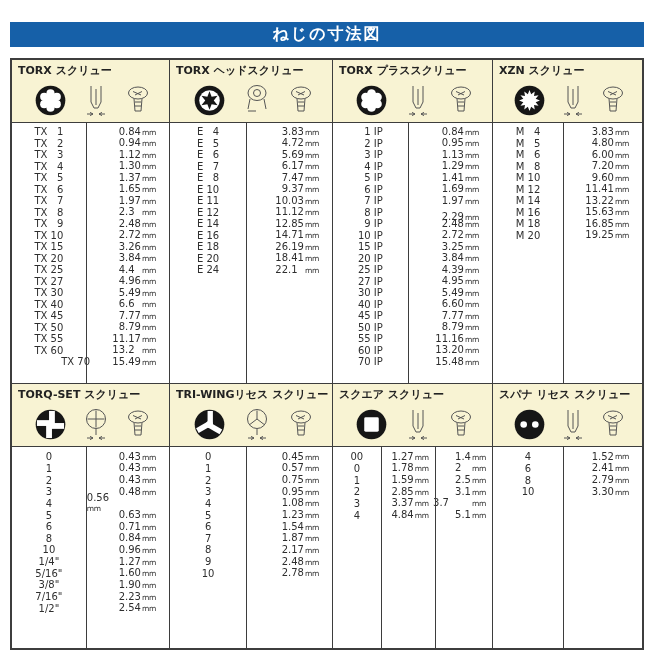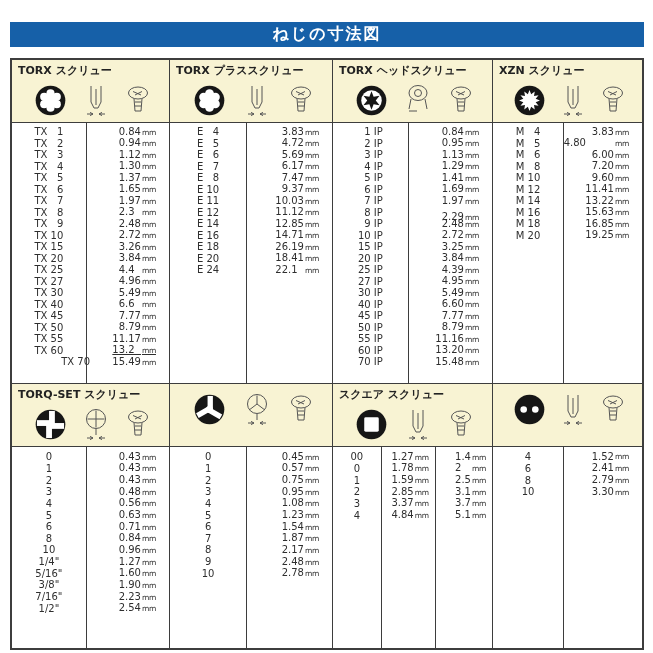--- a/index.html
+++ b/index.html
@@ -59,20 +59,46 @@
         </span>
         <span class="icn">
           <svg width="24" height="31" viewBox="0 0 24 31" fill="none" stroke="#555" stroke-width="1">
             <ellipse cx="12" cy="8" rx="9.5" ry="6"></ellipse>
             <path d="M7 6.5 L15 10 M9 10 L16 6.5"></path>
             <path d="M8 13.5 L9 26 H15 L16 13.5 M9 17 H15 M9 21 H15"></path>
           </svg>
         </span>
       </div>
   </div>
+  <div class="cellbox hdr c1 r0 section-header">
+    <div class="sec-title">TORX ヘッドスクリュー</div>
+    <div class="icon-row">
+        <span class="icn">
+          <svg width="31" height="31" viewBox="-16 -16 32 32">
+            <circle r="15.3" fill="#161616"></circle>
+            <circle r="10.6" fill="#fff"></circle>
+            <polygon points="0.00,-9.60 2.20,-3.81 8.31,-4.80 4.40,0.00 8.31,4.80 2.20,3.81 0.00,9.60 -2.20,3.81 -8.31,4.80 -4.40,0.00 -8.31,-4.80 -2.20,-3.81" fill="#161616"></polygon>
+          </svg>
+        </span>
+        <span class="icn">
+          <svg width="26" height="33" viewBox="0 0 26 33" fill="none" stroke="#555" stroke-width="1">
+            <ellipse cx="13" cy="9" rx="9" ry="7.5"></ellipse>
+            <circle cx="13" cy="9" r="3.5"></circle>
+            <path d="M6 15 L4 25 M20 15 L22 25 M4 27 H12"></path>
+          </svg>
+        </span>
+        <span class="icn">
+          <svg width="24" height="31" viewBox="0 0 24 31" fill="none" stroke="#555" stroke-width="1">
+            <ellipse cx="12" cy="8" rx="9.5" ry="6"></ellipse>
+            <path d="M7 6.5 L15 10 M9 10 L16 6.5"></path>
+            <path d="M8 13.5 L9 26 H15 L16 13.5 M9 17 H15 M9 21 H15"></path>
+          </svg>
+        </span>
+      </div>
+  </div>
   <div class="cellbox hdr c2 r0 section-header">
     <div class="sec-title">TORX プラススクリュー</div>
     <div class="icon-row">
         <span class="icn">
           <svg width="31" height="31" viewBox="-16 -16 32 32">
             <circle r="15.3" fill="#161616"></circle>
             <circle r="7.2" fill="#fff"></circle>
             <circle cx="0.00" cy="-7.00" r="4.6" fill="#fff"></circle>
             <circle cx="6.06" cy="-3.50" r="4.6" fill="#fff"></circle>
             <circle cx="6.06" cy="3.50" r="4.6" fill="#fff"></circle>
@@ -89,70 +115,44 @@
         </span>
         <span class="icn">
           <svg width="24" height="31" viewBox="0 0 24 31" fill="none" stroke="#555" stroke-width="1">
             <ellipse cx="12" cy="8" rx="9.5" ry="6"></ellipse>
             <path d="M7 6.5 L15 10 M9 10 L16 6.5"></path>
             <path d="M8 13.5 L9 26 H15 L16 13.5 M9 17 H15 M9 21 H15"></path>
           </svg>
         </span>
       </div>
   </div>
-  <div class="cellbox hdr c1 r0 section-header">
-    <div class="sec-title">TORX ヘッドスクリュー</div>
+  <div class="cellbox hdr c3 r0 section-header">
+    <div class="sec-title">XZN スクリュー</div>
     <div class="icon-row">
         <span class="icn">
           <svg width="31" height="31" viewBox="-16 -16 32 32">
             <circle r="15.3" fill="#161616"></circle>
-            <circle r="10.6" fill="#fff"></circle>
-            <polygon points="0.00,-9.60 2.20,-3.81 8.31,-4.80 4.40,0.00 8.31,4.80 2.20,3.81 0.00,9.60 -2.20,3.81 -8.31,4.80 -4.40,0.00 -8.31,-4.80 -2.20,-3.81" fill="#161616"></polygon>
+            <polygon points="0.00,-10.80 1.71,-6.38 5.40,-9.35 4.67,-4.67 9.35,-5.40 6.38,-1.71 10.80,0.00 6.38,1.71 9.35,5.40 4.67,4.67 5.40,9.35 1.71,6.38 0.00,10.80 -1.71,6.38 -5.40,9.35 -4.67,4.67 -9.35,5.40 -6.38,1.71 -10.80,0.00 -6.38,-1.71 -9.35,-5.40 -4.67,-4.67 -5.40,-9.35 -1.71,-6.38" fill="#fff"></polygon>
           </svg>
         </span>
         <span class="icn">
           <svg width="26" height="33" viewBox="0 0 26 33" fill="none" stroke="#555" stroke-width="1">
-            <ellipse cx="13" cy="9" rx="9" ry="7.5"></ellipse>
-            <circle cx="13" cy="9" r="3.5"></circle>
-            <path d="M6 15 L4 25 M20 15 L22 25 M4 27 H12"></path>
+            <path d="M8 2 V18 M18 2 V18 M8 18 L11 24 H15 L18 18 M13 5 V21"></path>
+            <path d="M4 30 H10 M16 30 H22 M10 30 l-3 -1.6 M10 30 l-3 1.6 M16 30 l3 -1.6 M16 30 l3 1.6"></path>
           </svg>
         </span>
         <span class="icn">
           <svg width="24" height="31" viewBox="0 0 24 31" fill="none" stroke="#555" stroke-width="1">
             <ellipse cx="12" cy="8" rx="9.5" ry="6"></ellipse>
             <path d="M7 6.5 L15 10 M9 10 L16 6.5"></path>
             <path d="M8 13.5 L9 26 H15 L16 13.5 M9 17 H15 M9 21 H15"></path>
           </svg>
         </span>
       </div>
   </div>
-  <div class="cellbox hdr c3 r0 section-header">
-    <div class="sec-title">XZN スクリュー</div>
-    <div class="icon-row">
-        <span class="icn">
-          <svg width="31" height="31" viewBox="-16 -16 32 32">
-            <circle r="15.3" fill="#161616"></circle>
-            <polygon points="0.00,-10.80 1.71,-6.38 5.40,-9.35 4.67,-4.67 9.35,-5.40 6.38,-1.71 10.80,0.00 6.38,1.71 9.35,5.40 4.67,4.67 5.40,9.35 1.71,6.38 0.00,10.80 -1.71,6.38 -5.40,9.35 -4.67,4.67 -9.35,5.40 -6.38,1.71 -10.80,0.00 -6.38,-1.71 -9.35,-5.40 -4.67,-4.67 -5.40,-9.35 -1.71,-6.38" fill="#fff"></polygon>
-          </svg>
-        </span>
-        <span class="icn">
-          <svg width="26" height="33" viewBox="0 0 26 33" fill="none" stroke="#555" stroke-width="1">
-            <path d="M8 2 V18 M18 2 V18 M8 18 L11 24 H15 L18 18 M13 5 V21"></path>
-            <path d="M4 30 H10 M16 30 H22 M10 30 l-3 -1.6 M10 30 l-3 1.6 M16 30 l3 -1.6 M16 30 l3 1.6"></path>
-          </svg>
-        </span>
-        <span class="icn">
-          <svg width="24" height="31" viewBox="0 0 24 31" fill="none" stroke="#555" stroke-width="1">
-            <ellipse cx="12" cy="8" rx="9.5" ry="6"></ellipse>
-            <path d="M7 6.5 L15 10 M9 10 L16 6.5"></path>
-            <path d="M8 13.5 L9 26 H15 L16 13.5 M9 17 H15 M9 21 H15"></path>
-          </svg>
-        </span>
-      </div>
-  </div>
 
   <div class="cellbox datacell c0 r1 cols2 section-data">
       <div class="rows">
         <div class="trow">
           <span class="cell size" style="width: 47%;">TX   1</span>
           <span class="cell val" style="width: 53%;"><span class="num">0.84</span><span class="unit">mm</span></span>
         </div>
         <div class="trow">
           <span class="cell size" style="width: 47%;">TX   2</span>
           <span class="cell val" style="width: 53%;"><span class="num">0.94</span><span class="unit">mm</span></span>
@@ -220,21 +220,21 @@
         <div class="trow">
           <span class="cell size" style="width: 47%;">TX 50</span>
           <span class="cell val" style="width: 53%;"><span class="num">8.79</span><span class="unit">mm</span></span>
         </div>
         <div class="trow">
           <span class="cell size" style="width: 47%;">TX 55</span>
           <span class="cell val" style="width: 53%;"><span class="num">11.17</span><span class="unit">mm</span></span>
         </div>
         <div class="trow">
           <span class="cell size" style="width: 47%;">TX 60</span>
-          <span class="cell val" style="width: 53%; text-decoration: underline;"><span class="num">13.2  </span><span class="unit">mm</span></span>
+          <span class="cell val" style="width: 53%;"><span class="num">13.2  </span><span class="unit">mm</span></span>
         </div>
         <div class="trow">
           <span class="cell size" style="width: 47%; margin-left: 36px;">TX 70</span>
           <span class="cell val" style="width: 53%;"><span class="num">15.49</span><span class="unit">mm</span></span>
         </div>
       </div>
       <div class="vdiv" style="left: 47%;"></div>
     </div>
   <div class="cellbox datacell c1 r1 cols2 section-data">
       <div class="rows">
@@ -383,21 +383,21 @@
       <div class="vdiv" style="left: 47%;"></div>
     </div>
   <div class="cellbox datacell c3 r1 cols2 section-data">
       <div class="rows">
         <div class="trow">
           <span class="cell size" style="width: 47%;">M   4</span>
           <span class="cell val" style="width: 53%;"><span class="num">3.83</span><span class="unit">mm</span></span>
         </div>
         <div class="trow">
           <span class="cell size" style="width: 47%;">M   5</span>
-          <span class="cell val" style="width: 53%; gap: 28px;"><span class="num">4.80</span><span class="unit">mm</span></span>
+          <span class="cell val" style="width: 53%;"><span class="num">4.80</span><span class="unit">mm</span></span>
         </div>
         <div class="trow">
           <span class="cell size" style="width: 47%;">M   6</span>
           <span class="cell val" style="width: 53%;"><span class="num">6.00</span><span class="unit">mm</span></span>
         </div>
         <div class="trow">
           <span class="cell size" style="width: 47%;">M   8</span>
           <span class="cell val" style="width: 53%;"><span class="num">7.20</span><span class="unit">mm</span></span>
         </div>
         <div class="trow">
@@ -451,20 +451,21 @@
         <span class="icn">
           <svg width="24" height="31" viewBox="0 0 24 31" fill="none" stroke="#555" stroke-width="1">
             <ellipse cx="12" cy="8" rx="9.5" ry="6"></ellipse>
             <path d="M7 6.5 L15 10 M9 10 L16 6.5"></path>
             <path d="M8 13.5 L9 26 H15 L16 13.5 M9 17 H15 M9 21 H15"></path>
           </svg>
         </span>
       </div>
   </div>
   <div class="cellbox hdr c1 r2 section-header">
+    <div class="sec-title">TRI-WINGリセス スクリュー</div>
     <div class="icon-row">
         <span class="icn">
           <svg width="31" height="31" viewBox="-16 -16 32 32">
             <circle r="15.3" fill="#161616"></circle>
             <circle r="3.5" fill="#fff"></circle>
             <rect x="-2" y="-14" width="5.5" height="14.5" fill="#fff" transform="rotate(0)"></rect>
             <rect x="-2" y="-14" width="5.5" height="14.5" fill="#fff" transform="rotate(120)"></rect>
             <rect x="-2" y="-14" width="5.5" height="14.5" fill="#fff" transform="rotate(240)"></rect>
           </svg>
         </span>
@@ -502,20 +503,21 @@
         <span class="icn">
           <svg width="24" height="31" viewBox="0 0 24 31" fill="none" stroke="#555" stroke-width="1">
             <ellipse cx="12" cy="8" rx="9.5" ry="6"></ellipse>
             <path d="M7 6.5 L15 10 M9 10 L16 6.5"></path>
             <path d="M8 13.5 L9 26 H15 L16 13.5 M9 17 H15 M9 21 H15"></path>
           </svg>
         </span>
       </div>
   </div>
   <div class="cellbox hdr c3 r2 section-header">
+    <div class="sec-title">スパナ リセス スクリュー</div>
     <div class="icon-row">
         <span class="icn">
           <svg width="31" height="31" viewBox="-16 -16 32 32">
             <circle r="15.3" fill="#161616"></circle>
             <circle cx="-6" cy="0" r="3.4" fill="#fff"></circle>
             <circle cx="6" cy="0" r="3.4" fill="#fff"></circle>
           </svg>
         </span>
         <span class="icn">
           <svg width="26" height="33" viewBox="0 0 26 33" fill="none" stroke="#555" stroke-width="1">
@@ -546,21 +548,21 @@
         <div class="trow">
           <span class="cell size" style="width: 47%;">2</span>
           <span class="cell val" style="width: 53%;"><span class="num">0.43</span><span class="unit">mm</span></span>
         </div>
         <div class="trow">
           <span class="cell size" style="width: 47%;">3</span>
           <span class="cell val" style="width: 53%;"><span class="num">0.48</span><span class="unit">mm</span></span>
         </div>
         <div class="trow">
           <span class="cell size" style="width: 47%;">4</span>
-          <span class="cell val" style="width: 53%;"><span class="num">0.56</span><span class="unit">mm</span></span>
+          <span class="cell val" style="width: 53%; flex-direction: column;"><span class="num">0.56</span><span class="unit">mm</span></span>
         </div>
         <div class="trow">
           <span class="cell size" style="width: 47%;">5</span>
           <span class="cell val" style="width: 53%;"><span class="num">0.63</span><span class="unit">mm</span></span>
         </div>
         <div class="trow">
           <span class="cell size" style="width: 47%;">6</span>
           <span class="cell val" style="width: 53%;"><span class="num">0.71</span><span class="unit">mm</span></span>
         </div>
         <div class="trow">
@@ -661,21 +663,21 @@
           <span class="cell val" style="width: 36%;"><span class="num">2.5</span><span class="unit">mm</span></span>
         </div>
         <div class="trow">
           <span class="cell size" style="width: 30%;">2</span>
           <span class="cell val" style="width: 34%;"><span class="num">2.85</span><span class="unit">mm</span></span>
           <span class="cell val" style="width: 36%;"><span class="num">3.1</span><span class="unit">mm</span></span>
         </div>
         <div class="trow">
           <span class="cell size" style="width: 30%;">3</span>
           <span class="cell val" style="width: 34%;"><span class="num">3.37</span><span class="unit">mm</span></span>
-          <span class="cell val" style="width: 36%;"><span class="num">3.7</span><span class="unit">mm</span></span>
+          <span class="cell val" style="width: 36%; gap: 22px;"><span class="num">3.7</span><span class="unit">mm</span></span>
         </div>
         <div class="trow">
           <span class="cell size" style="width: 30%;">4</span>
           <span class="cell val" style="width: 34%;"><span class="num">4.84</span><span class="unit">mm</span></span>
           <span class="cell val" style="width: 36%;"><span class="num">5.1</span><span class="unit">mm</span></span>
         </div>
       </div>
       <div class="vdiv" style="left: 30%;"></div>
       <div class="vdiv" style="left: 64%;"></div>
     </div>

